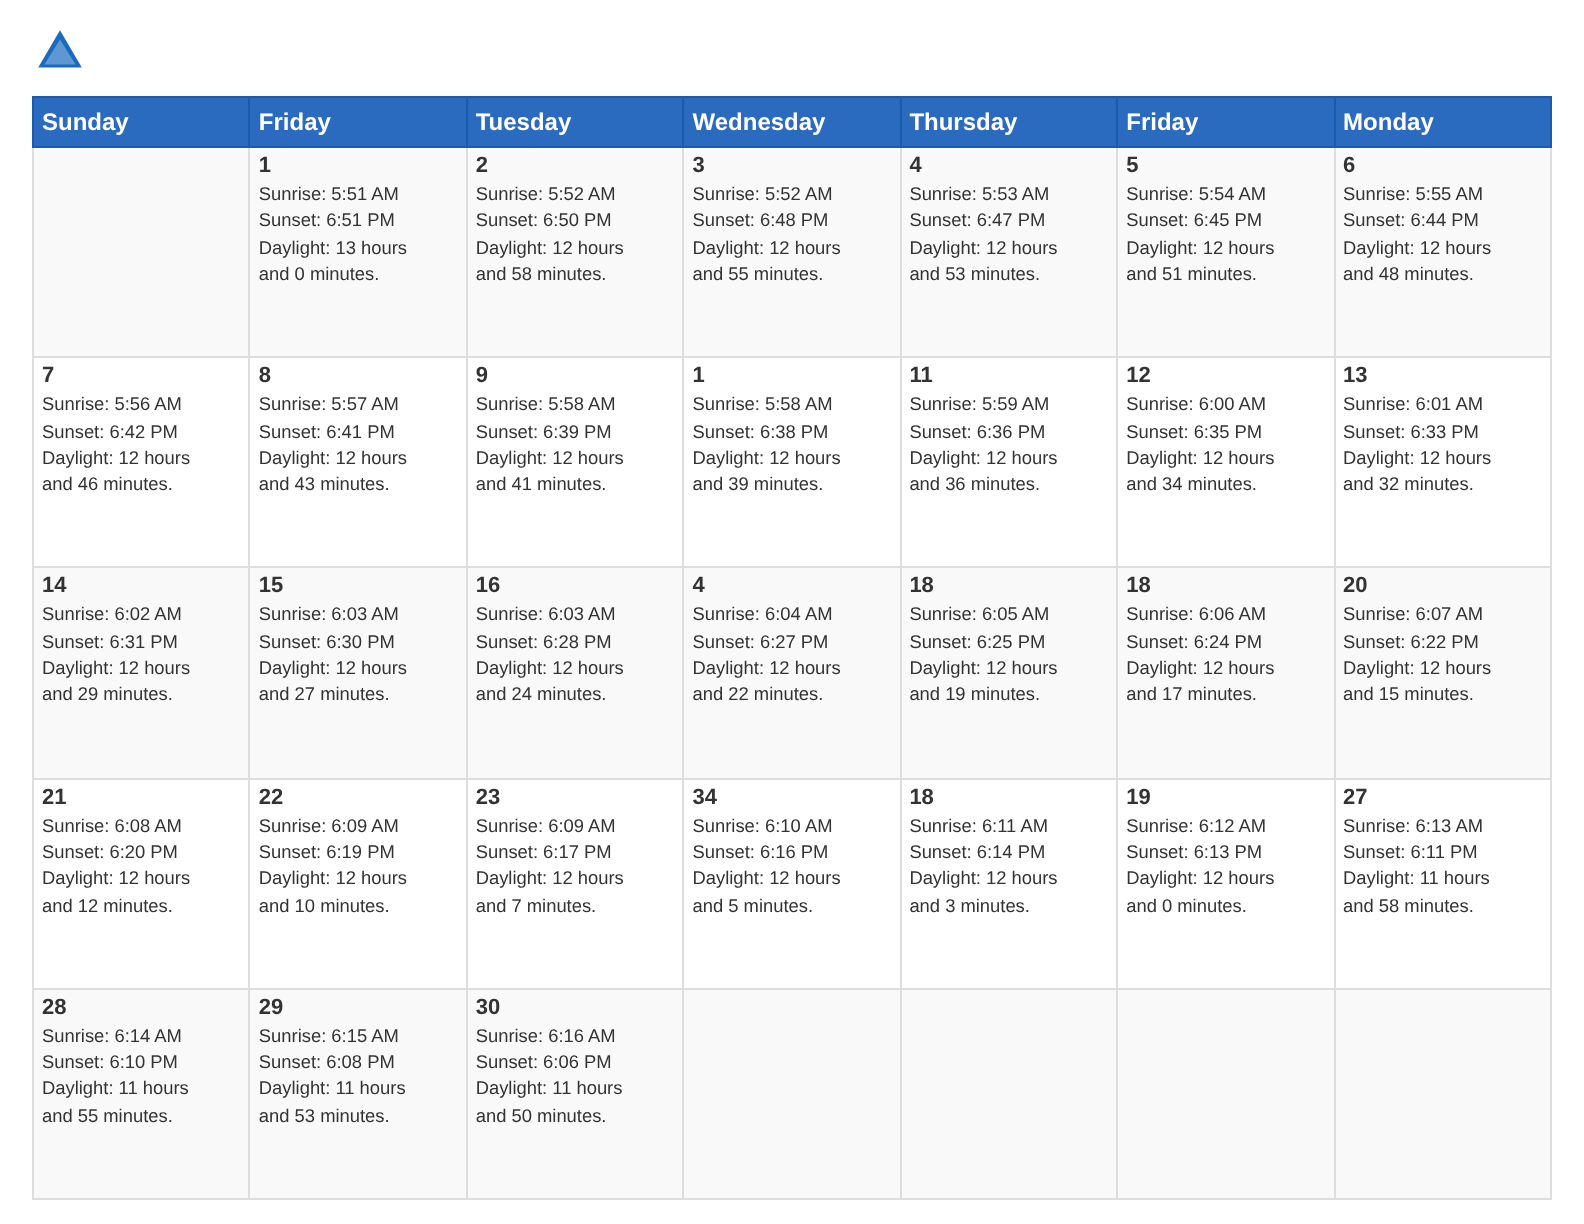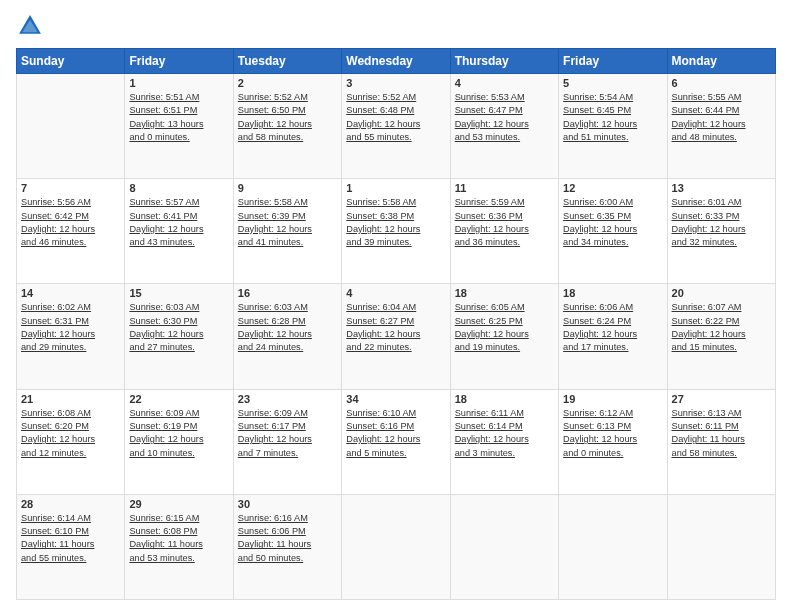--- a/index.html
+++ b/index.html
@@ -97,21 +97,20 @@
     .day-num {
       font-size: 11px;
       font-weight: bold;
       display: block;
       margin-bottom: 2px;
     }
     .day-info {
       line-height: 1.45;
       font-size: 9.2px;
       color: #333;
-      text-decoration: underline;
     }
     .empty-cell {
       background: #f9f9f9;
     }
   </style>
 </head>
 <body>
 
 <div class="page">
   <div class="header">

